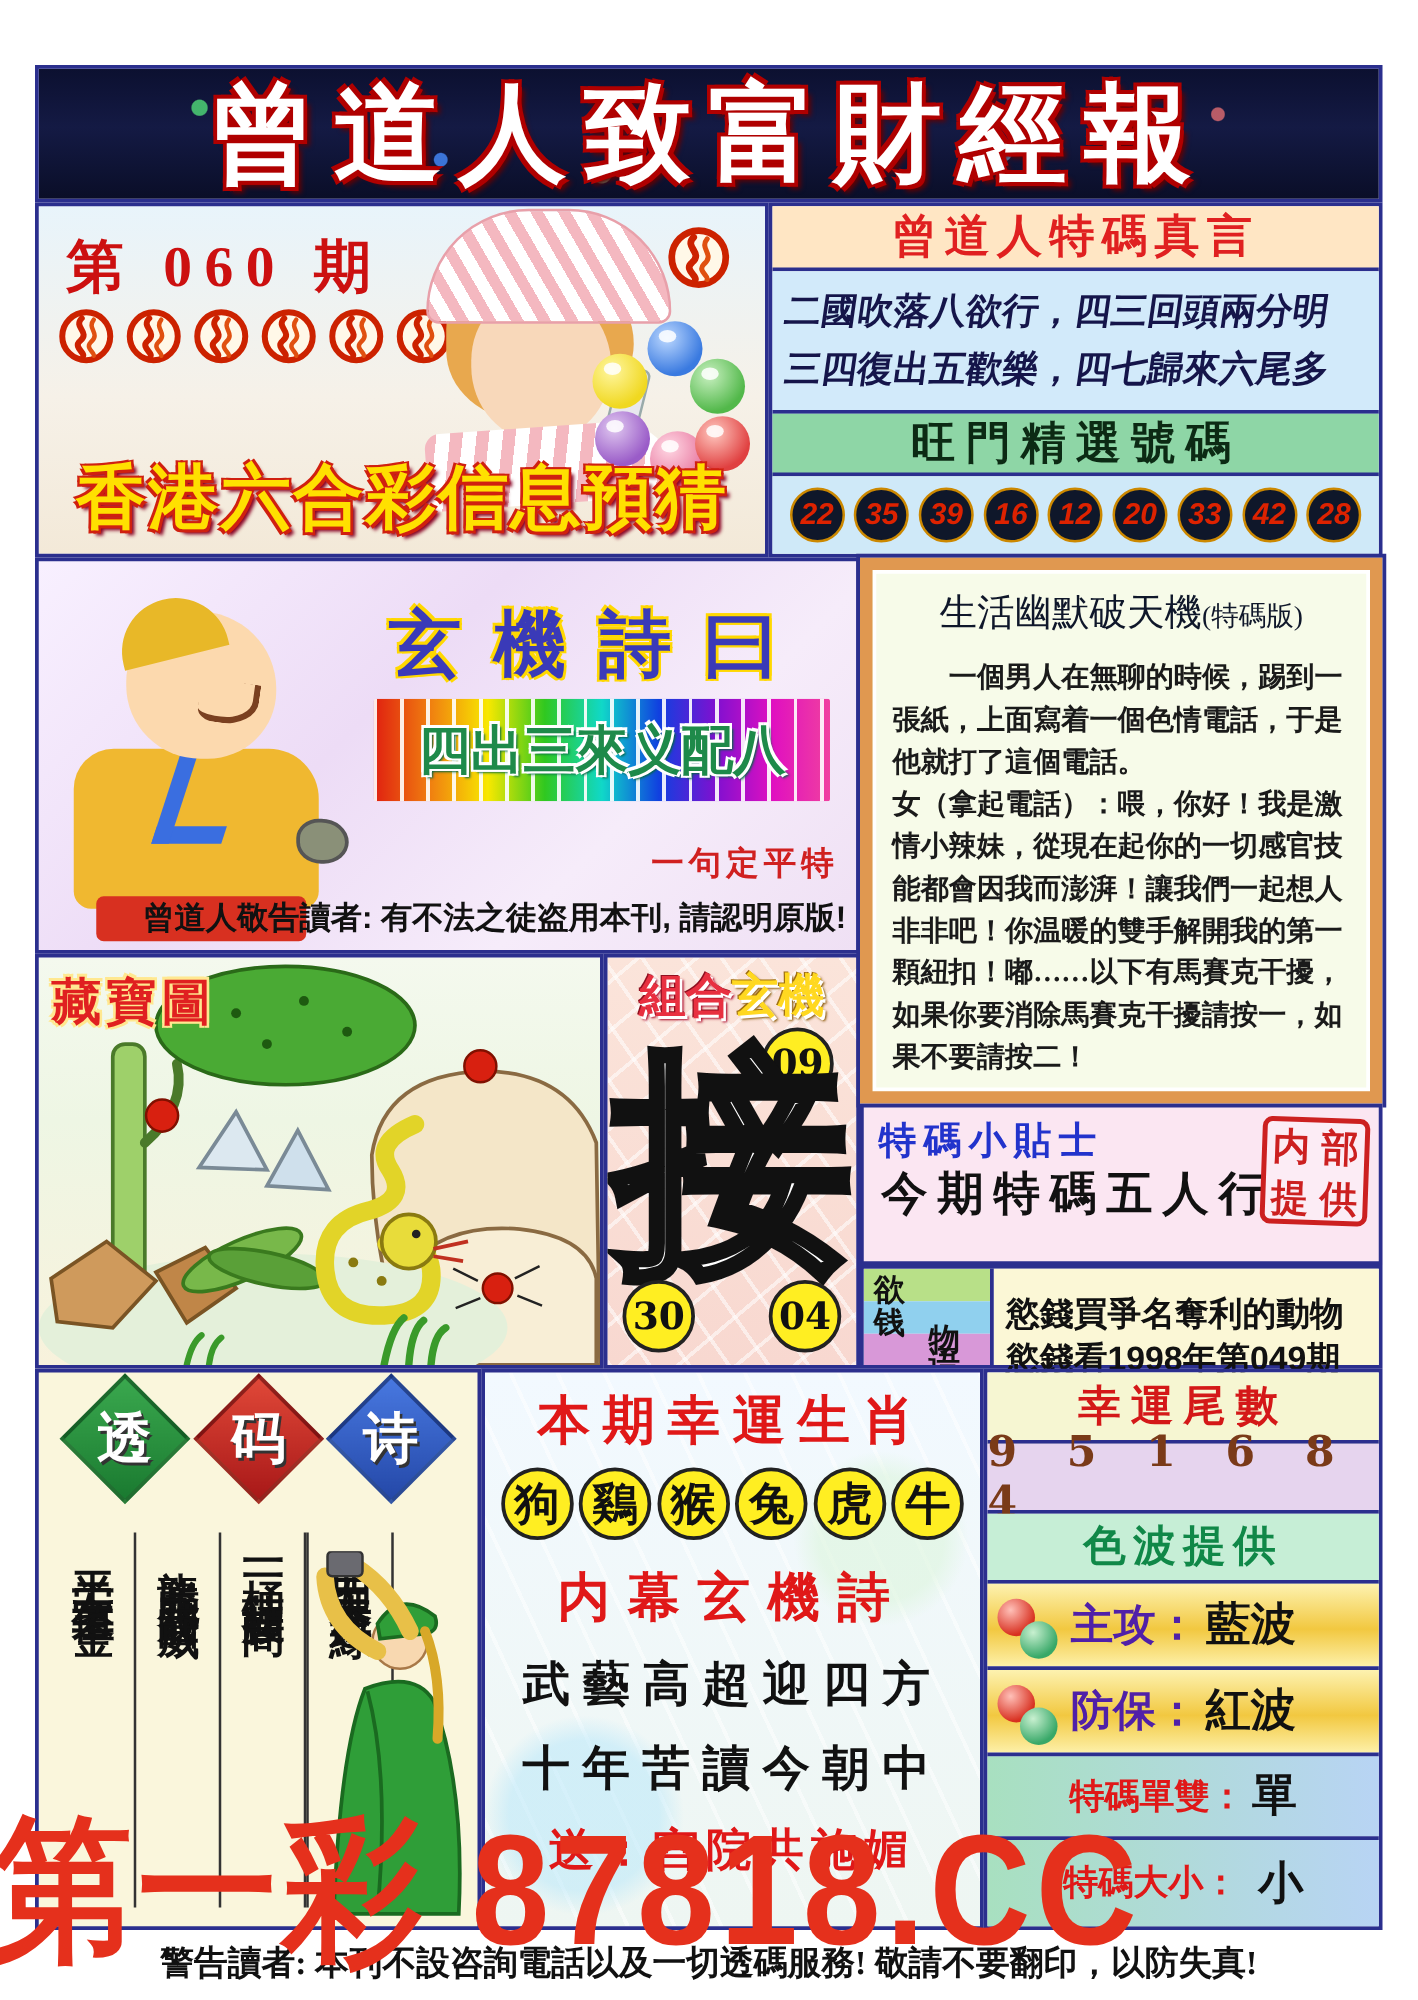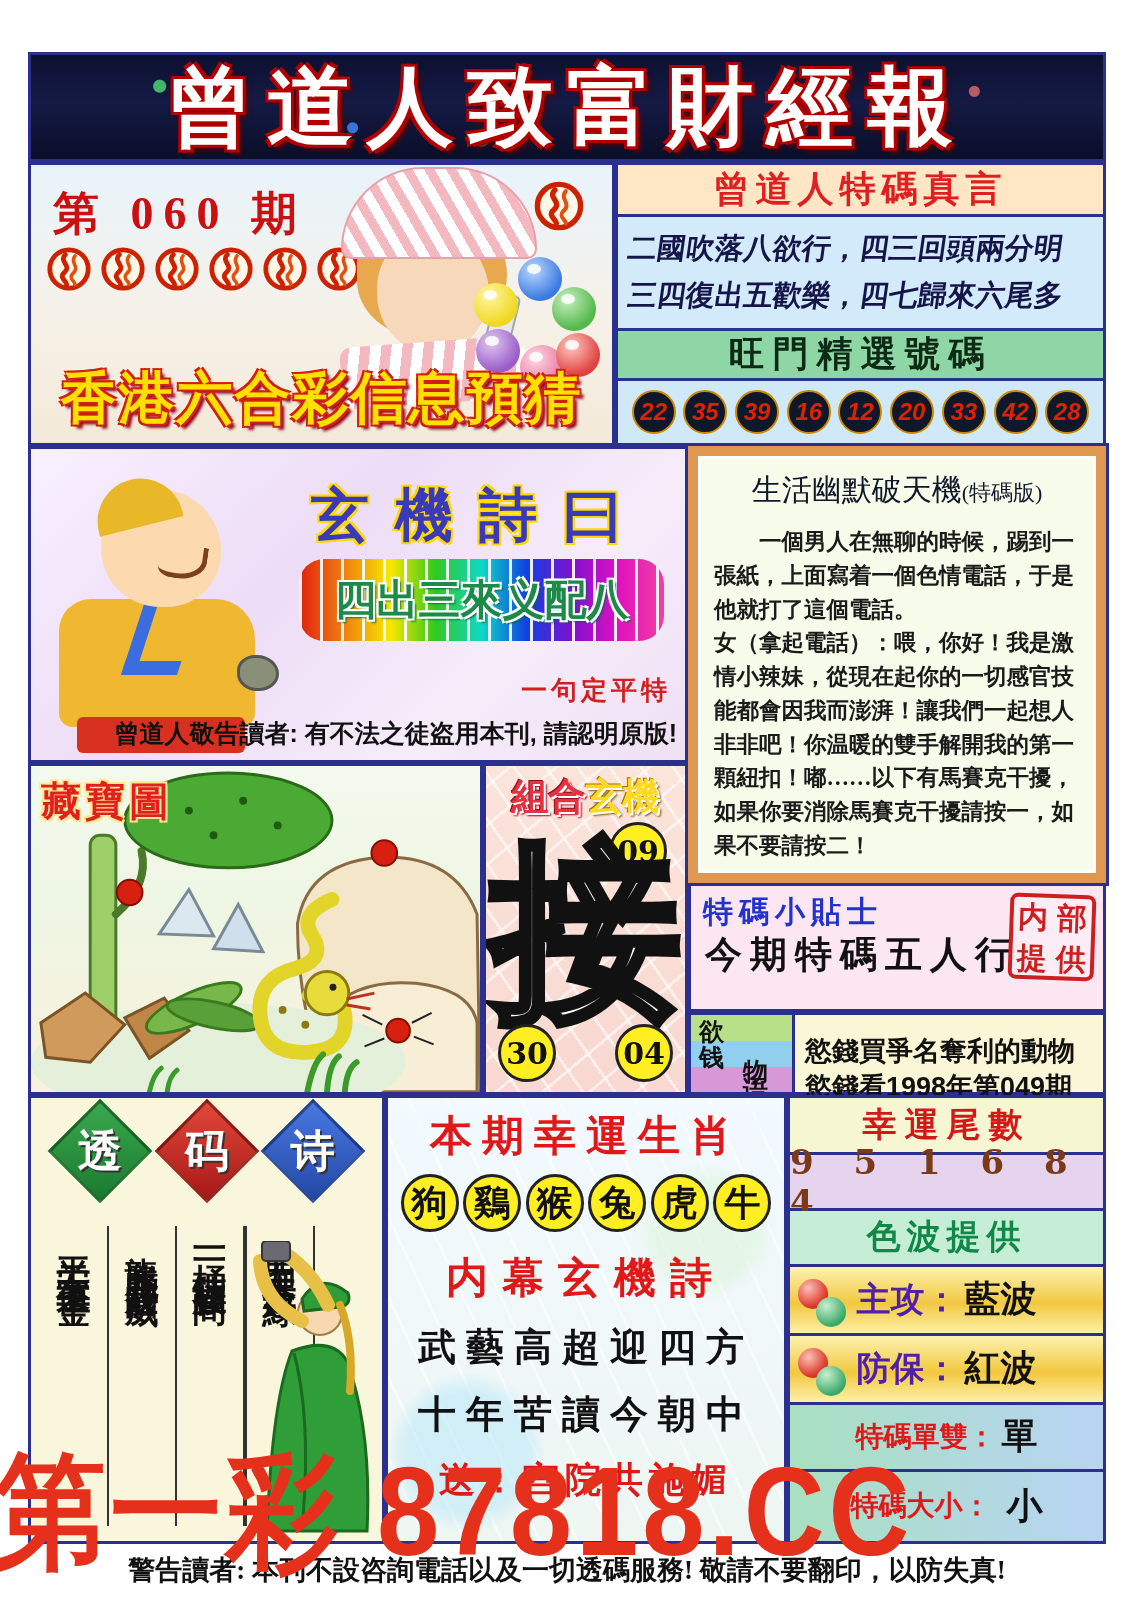--- a/index.html
+++ b/index.html
@@ -60,21 +60,21 @@
     color:#0c2a14; font-size:36px; font-weight:bold; letter-spacing:8px; }
   .maxim-nums { flex:1; background:#cfe9f8; display:flex; align-items:center; justify-content:space-evenly; padding:0 6px; }
   .num-circle { width:44px; height:44px; border-radius:50%; background:#0f172a; border:2px solid #cc8800;
     display:flex; align-items:center; justify-content:center; color:#dd2200; font-size:24px; font-weight:bold; font-style:italic; }
 
   
   .mystic-sec { left:28px; top:446px; width:660px; height:317px;
     background:linear-gradient(135deg,#f8f0ff 0%, #eddcf6 40%, #f6ecfa 70%, #efe0f4 100%); overflow:hidden; }
   .mystic-title { position:absolute; left:280px; top:28px; color:#3a3ab8; font-size:58px; font-weight:bold; letter-spacing:26px; white-space:nowrap;
     text-shadow:2px 2px 0 #ffd800,-2px -2px 0 #ffd800,2px -2px 0 #ffd800,-2px 2px 0 #ffd800; }
-  .rainbow-bar { position:absolute; left:268px; top:110px; width:365px; height:82px; border-radius:25px;
+  .rainbow-bar { position:absolute; left:268px; top:110px; width:365px; height:82px; border-radius:2px;
     background:
       repeating-linear-gradient(90deg, rgba(255,255,255,.9) 0 3px, transparent 3px 21px),
       linear-gradient(90deg,#e02010,#f08010,#f8e800,#30c820,#10d8c8,#1040e0,#8010d0,#e010c0,#f040a0);
     display:flex; align-items:center; justify-content:center; }
   .rainbow-text { color:#1e8a4a; font-size:42px; font-weight:bold; white-space:nowrap;
     text-shadow:2px 2px 0 #fff,-2px -2px 0 #fff,2px -2px 0 #fff,-2px 2px 0 #fff, 3px 3px 2px #064; }
   .mystic-tagline { position:absolute; right:14px; bottom:52px; color:#d02020; font-size:26px; font-weight:bold;
     font-family:"Liberation Serif", serif; letter-spacing:4px; }
   .mystic-notice { position:absolute; right:8px; bottom:10px; color:#111; font-size:25px; font-weight:bold; white-space:nowrap; }
   .oldman { position:absolute; left:10px; top:30px; width:250px; height:280px; }

